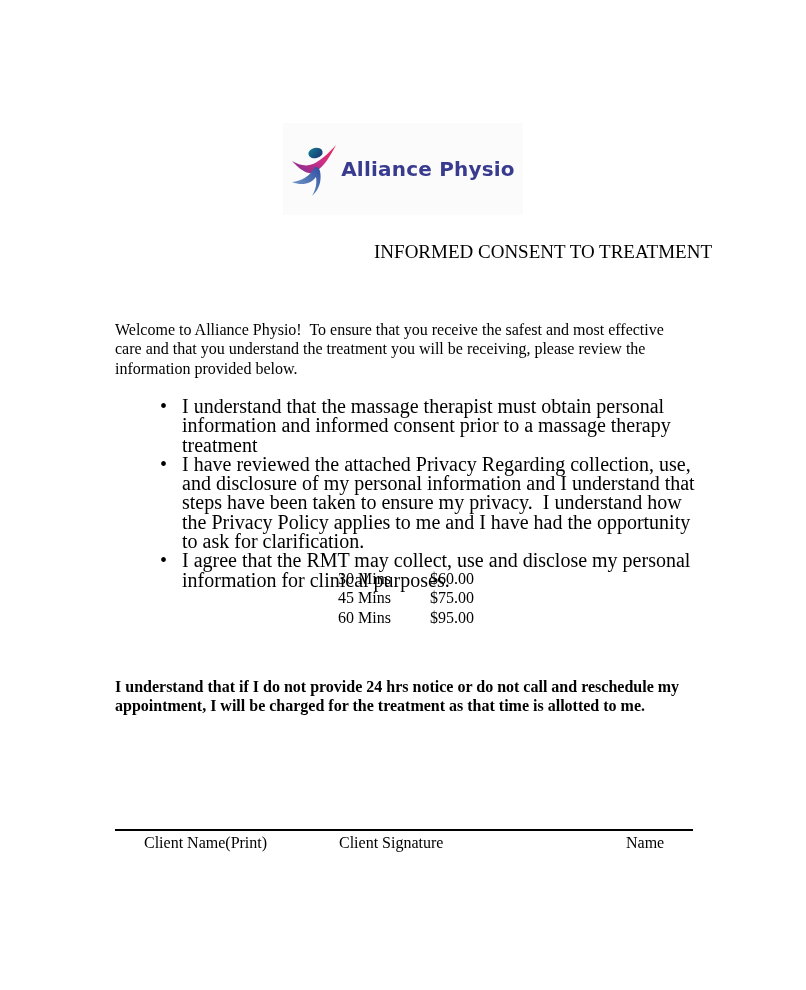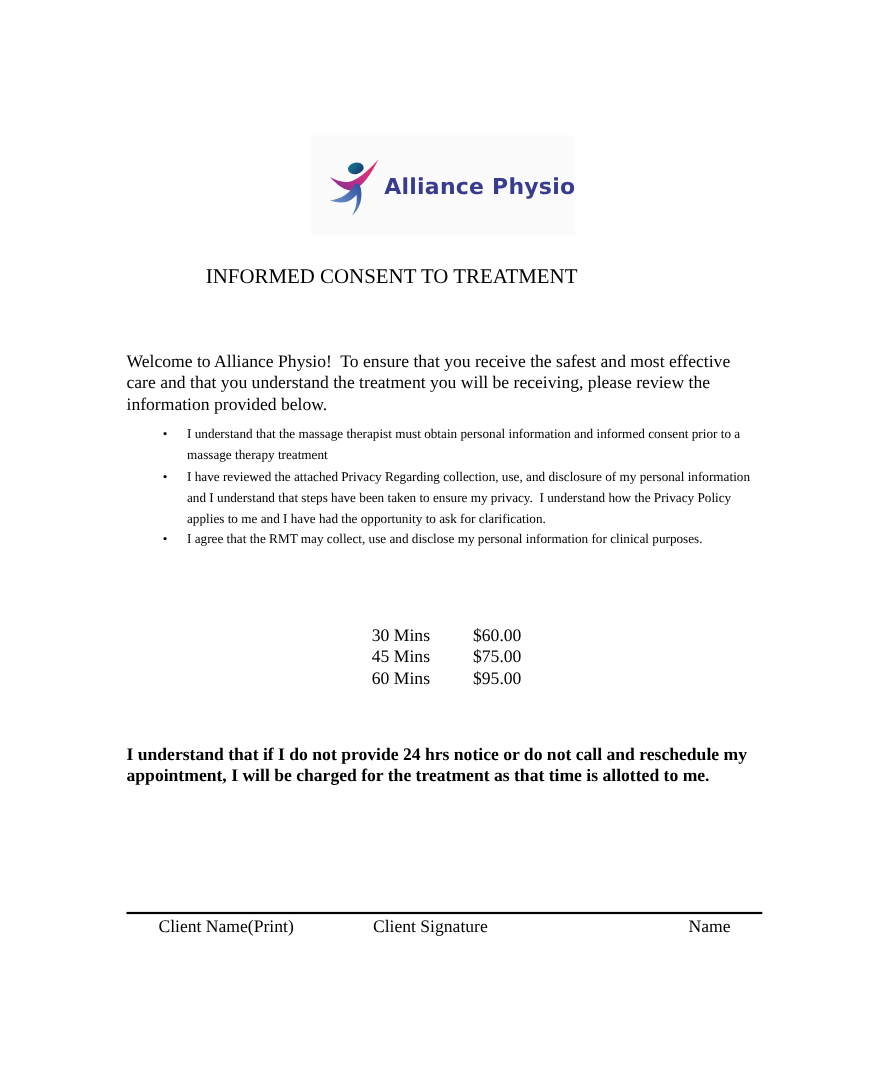--- a/index.html
+++ b/index.html
@@ -17,59 +17,59 @@
   }
 
   
   .logo-box {
     position: absolute;
     left: 283px; top: 123px;
     width: 240px; height: 92px;
     background: #fbfbfb;
     display: flex;
     align-items: center;
-    justify-content: flex-end;
+    justify-content: center;
     gap: 3px;
   }
   .logo-icon { width: 47px; height: 54px; flex: 0 0 auto; margin-top: 2px; }
   .logo-text {
     font-family: "DejaVu Sans", sans-serif;
     font-weight: bold;
     font-size: 20px;
     letter-spacing: 0.2px;
     color: #383b8e;
     white-space: nowrap;
   }
 
   
   .doc-title {
     position: absolute;
     top: 241px; left: 0;
     width: 712px;
-    text-align: center;
+    text-align: right;
     font-size: 19px;
     white-space: pre;
   }
 
   
   .intro {
     position: absolute;
     top: 304px; left: 115px;
     width: 578px;
     font-size: 16px;
     line-height: 19.3px;
     white-space: pre-wrap;
   }
   .bullet-list {
     position: absolute;
     top: 381px; left: 115px;
     width: 578px;
-    margin: 4px; padding: 0;
+    margin: 16px; padding: 0;
     list-style: none;
-    font-size: 12px;
+    font-size: 20px;
     line-height: 19.3px;
   }
   .bullet-list li {
     position: relative;
     padding-left: 51px;
     white-space: pre-wrap;
   }
   .bullet-list li::before {
     content: "\2022";
     position: absolute;

